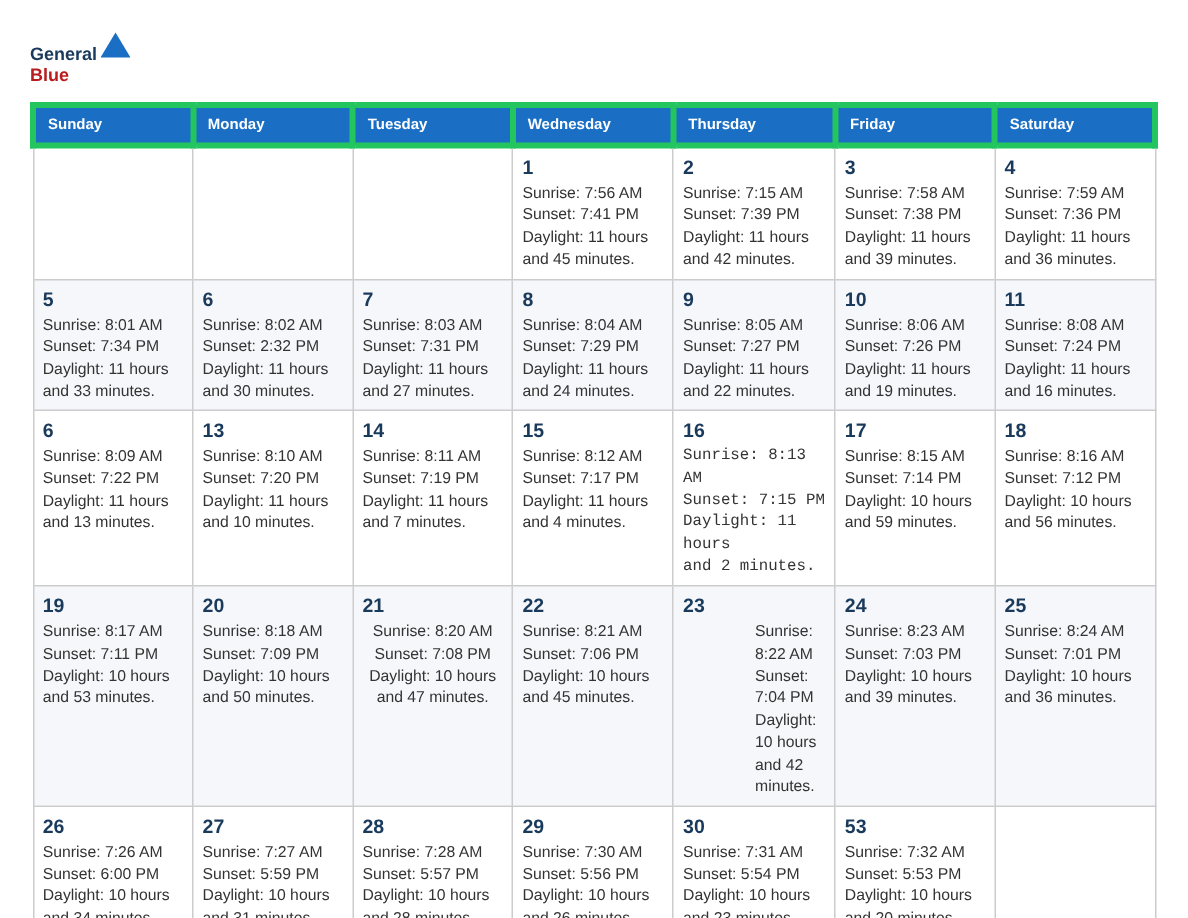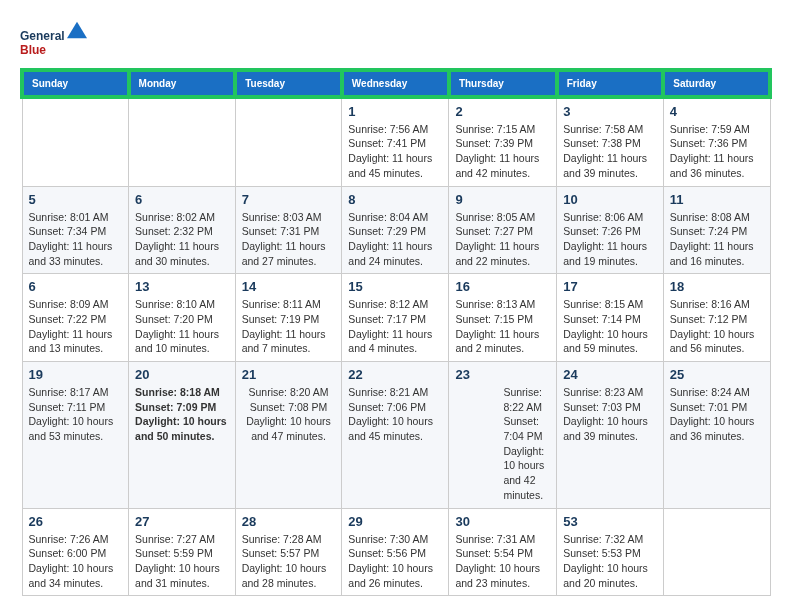--- a/index.html
+++ b/index.html
@@ -231,21 +231,21 @@
         </td>
         <td>
           <span class="day-number">15</span>
           <div class="day-info" style="white-space: pre-line;">Sunrise: 8:12 AM
 Sunset: 7:17 PM
 Daylight: 11 hours
 and 4 minutes.</div>
         </td>
         <td>
           <span class="day-number">16</span>
-          <div class="day-info" style="white-space: pre-line;">Sunrise: 8:13 AM
+          <div class="day-info" style="white-space: pre-line; font-family: Liberation Mono, monospace;">Sunrise: 8:13 AM
 Sunset: 7:15 PM
 Daylight: 11 hours
 and 2 minutes.</div>
         </td>
         <td>
           <span class="day-number">17</span>
           <div class="day-info" style="white-space: pre-line;">Sunrise: 8:15 AM
 Sunset: 7:14 PM
 Daylight: 10 hours
 and 59 minutes.</div>
@@ -261,21 +261,21 @@
       <tr>
         <td>
           <span class="day-number">19</span>
           <div class="day-info" style="white-space: pre-line;">Sunrise: 8:17 AM
 Sunset: 7:11 PM
 Daylight: 10 hours
 and 53 minutes.</div>
         </td>
         <td>
           <span class="day-number">20</span>
-          <div class="day-info" style="white-space: pre-line; font-weight: bold;">Sunrise: 8:18 AM
+          <div class="day-info" style="white-space: pre-line;">Sunrise: 8:18 AM
 Sunset: 7:09 PM
 Daylight: 10 hours
 and 50 minutes.</div>
         </td>
         <td>
           <span class="day-number">21</span>
           <div class="day-info" style="white-space: pre-line; text-align: center;">Sunrise: 8:20 AM
 Sunset: 7:08 PM
 Daylight: 10 hours
 and 47 minutes.</div>

